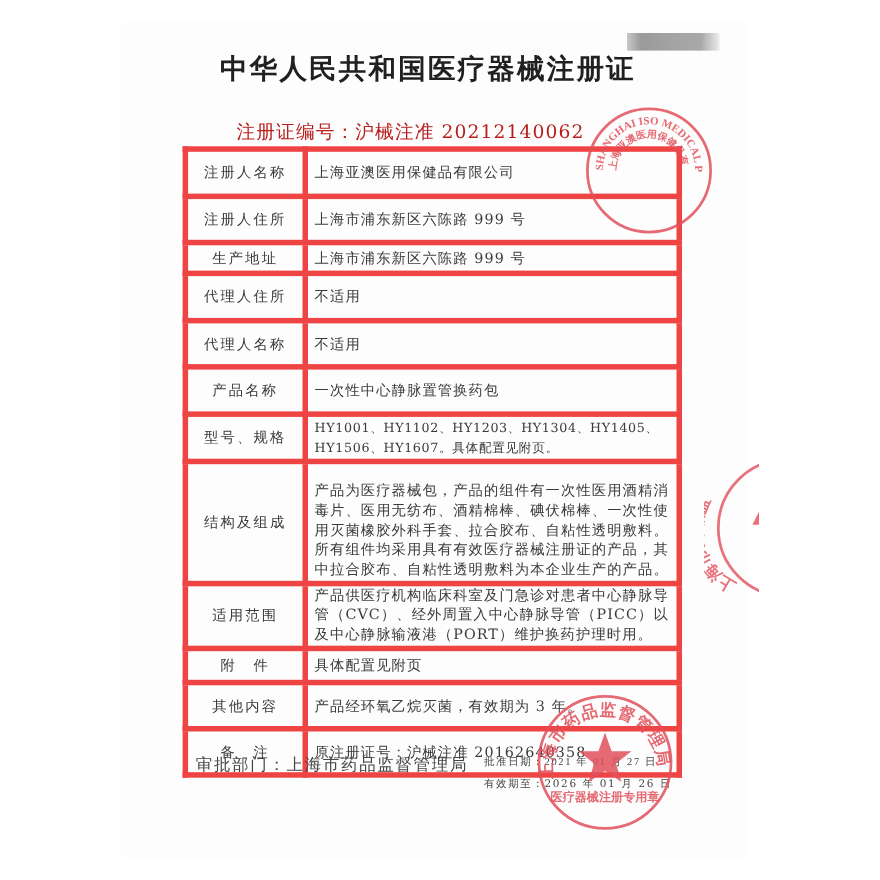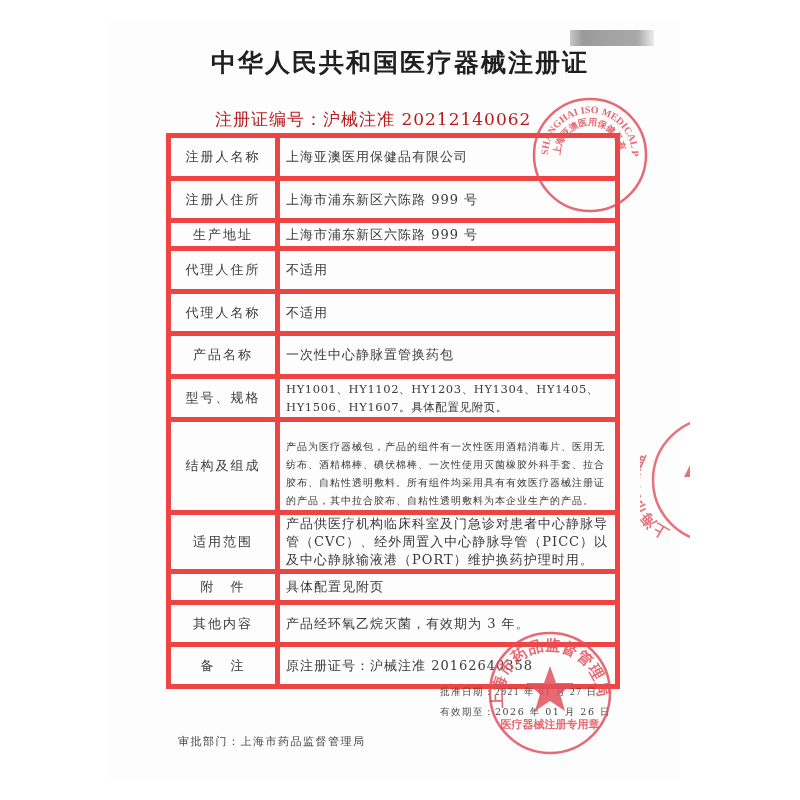--- a/index.html
+++ b/index.html
@@ -11,46 +11,46 @@
   }
   .page {
     position: absolute; left: 110px; top: 20px; width: 570px; height: 760px;
     background: #fdfdfd;
   }
   .redact {
     position: absolute; left: 570px; top: 30px; width: 84px; height: 16px;
     background: linear-gradient(90deg, #c8c8c8 0%, #9a9a9a 15%, #a3a3a3 50%, #a8a8a8 80%, #ececec 100%);
   }
   .title {
-    position: absolute; left: 200px; top: 46px; width: 400px; text-align: center;
+    position: absolute; left: 200px; top: 46px; width: 400px; 
     font-size: 25px; font-weight: bold; letter-spacing: 2px; color: #202020;
     font-family: "DejaVu Serif", serif;
   }
   .regno {
     position: absolute; left: 190px; top: 108px; font-size: 17px; color: #b91c1c;
     letter-spacing: 1px;
     margin-left: 25px;
   }
   table.cert {
     position: absolute; left: 166px; top: 133px; width: 454px;
     border-collapse: collapse; table-layout: fixed;
   }
   table.cert td {
     border: 5px solid #ef4444; padding: 0 6px; vertical-align: middle;
     font-size: 13px; color: #3a3a3a;
   }
   table.cert td.label {
     width: 92px; text-align: center; letter-spacing: 2px;
   }
   table.cert td.value { text-align: left; letter-spacing: 1px; }
-  td.value.small { font-size: 10px; line-height: 18px; letter-spacing: 0.8px; padding-top: 16px; }
+  td.value.small { font-size: 13px; line-height: 18px; letter-spacing: 0.8px; padding-top: 16px; }
   td.value.multi { line-height: 18px; }
   td.value.medium { font-size: 13px; line-height: 18px; letter-spacing: 1.5px; }
   .footer-dept {
-    position: absolute; left: 178px; top: 686px; font-size: 11px; letter-spacing: 1.5px; color: #444; margin-top: 48px;
+    position: absolute; left: 178px; top: 686px; font-size: 15px; letter-spacing: 1.5px; color: #444;
   }
   .footer-date {
     position: absolute; left: 440px; top: 686px; font-size: 9.5px; letter-spacing: 1.5px; color: #444; font-family: Liberation Serif, serif;
   }
   .footer-valid {
     position: absolute; left: 440px; top: 706px; font-size: 9.5px; letter-spacing: 1.5px; color: #444;
   }
   .seal { position: absolute; pointer-events: none; }
 </style>
 </head>

